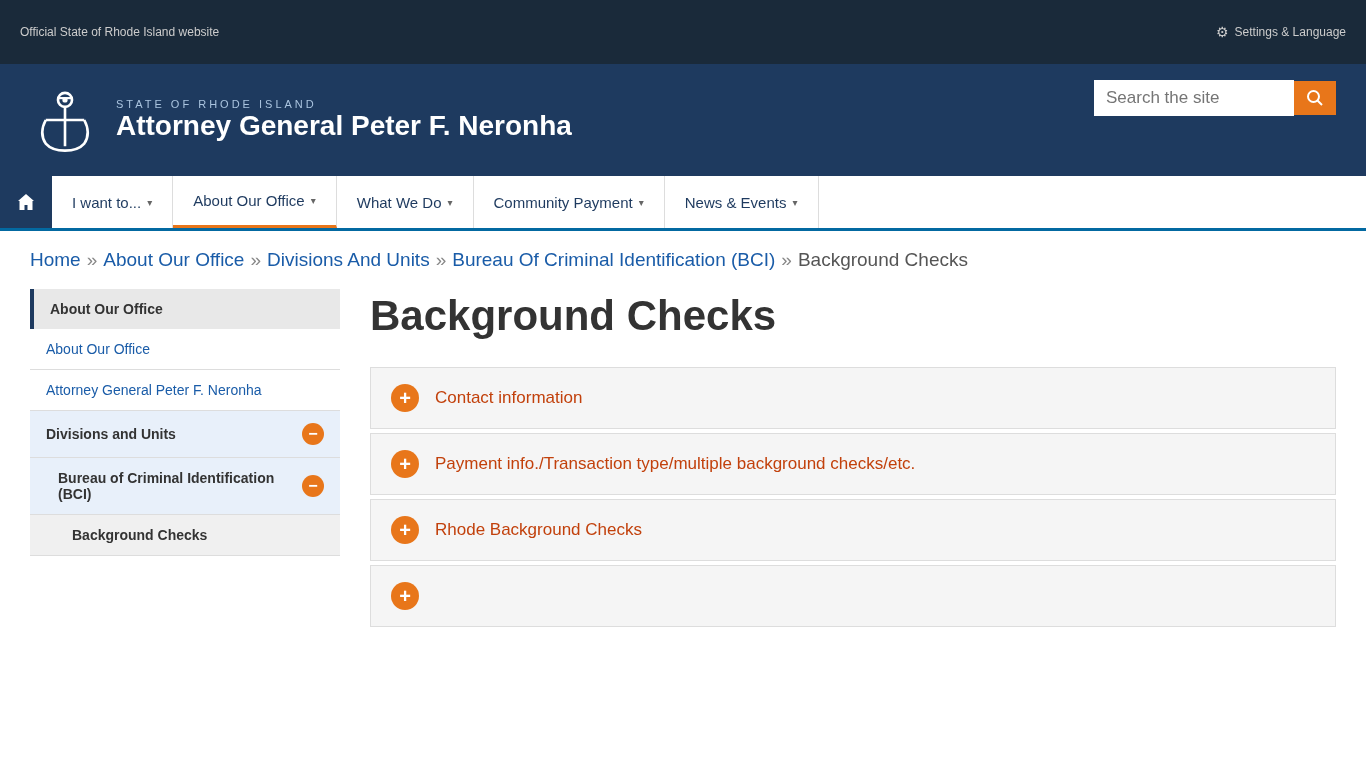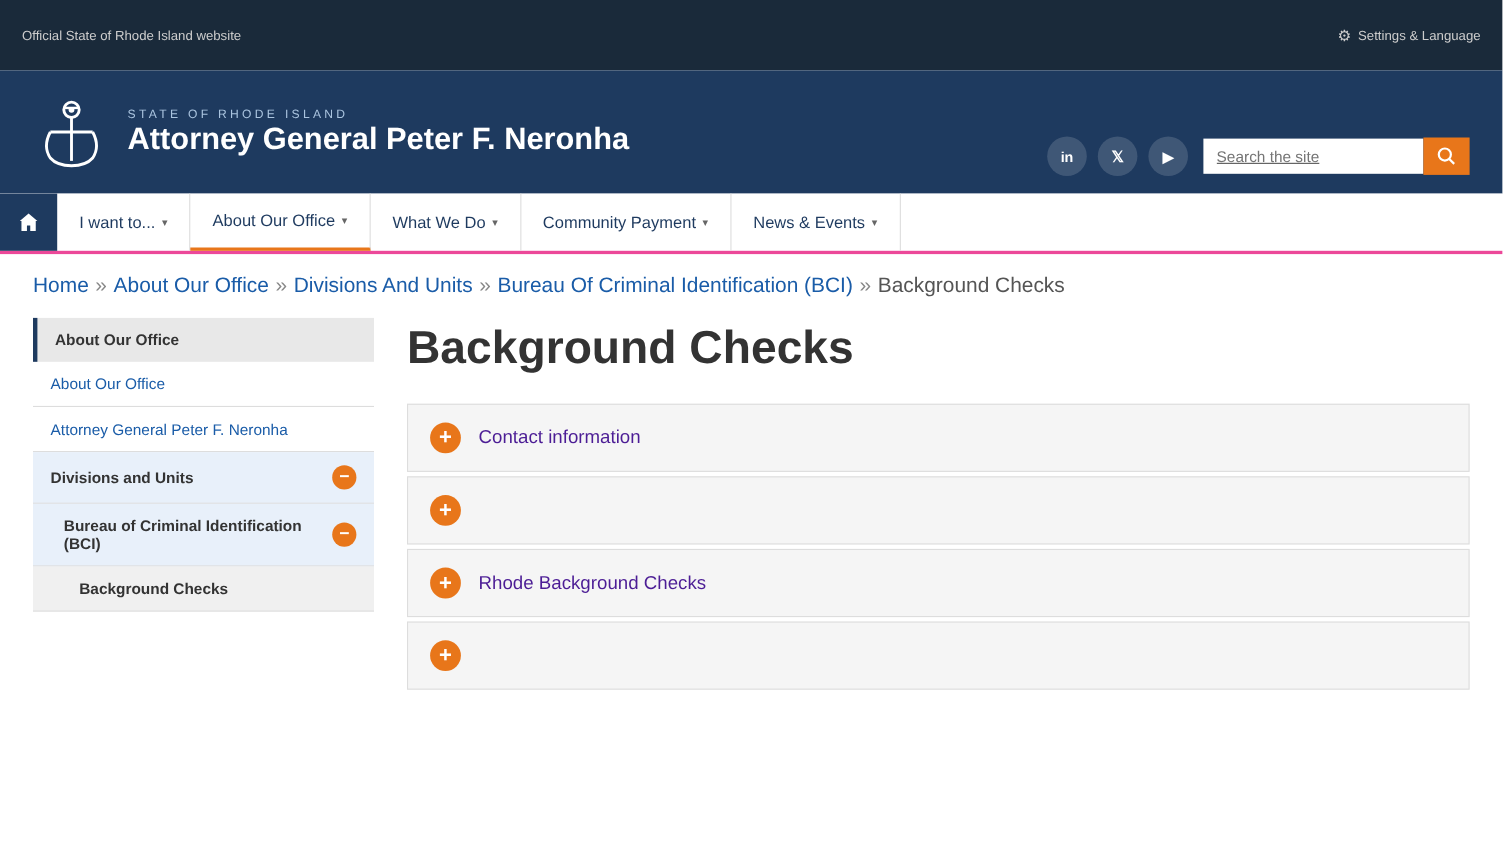--- a/index.html
+++ b/index.html
@@ -22,21 +22,21 @@
       cursor: pointer;
       color: #ccc;
     }
     .gear-icon-svg { font-size: 14px; }
 
     
     .header {
       background: #1e3a5f;
       padding: 16px 30px;
       display: flex;
-      align-items: flex-end;
+      align-items: flex-start;
       justify-content: space-between;
     }
     .header-left {
       display: flex;
       align-items: center;
       gap: 16px;
     }
     .anchor-logo {
       width: 70px;
       height: 80px;
@@ -79,39 +79,38 @@
       font-weight: bold;
     }
     .search-bar {
       display: flex;
       align-items: center;
     }
     .search-input {
       width: 200px;
       padding: 8px 12px;
       border: none;
-      font-size: 14px;
+      font-size: 17px;
       color: #555;
-      text-decoration: underline;
     }
     .search-btn {
       background: #e8761a;
       border: none;
       padding: 8px 12px;
       cursor: pointer;
       display: flex;
       align-items: center;
       justify-content: center;
     }
     .search-btn svg { fill: #fff; }
 
     
     .nav-bar {
       background: #fff;
-      border-bottom: 3px solid #ec4899;
+      border-bottom: 3px solid #0369a1;
       display: flex;
       align-items: stretch;
     }
     .nav-home {
       background: #1e3a5f;
       padding: 0 16px;
       display: flex;
       align-items: center;
       justify-content: center;
       cursor: pointer;
@@ -259,21 +258,21 @@
       color: #fff;
       display: flex;
       align-items: center;
       justify-content: center;
       font-size: 20px;
       font-weight: bold;
       flex-shrink: 0;
     }
     .accordion-label {
       font-size: 17px;
-      color: #4c1d95;
+      color: #c2410c;
       font-weight: 500;
     }
   </style>
 </head>
 <body>
 
 <div class="top-bar">
   <span>Official State of Rhode Island website</span>
   <div class="top-bar-right">
     <span class="gear-icon-svg">⚙</span>
@@ -291,25 +290,20 @@
       <path d="M18,45 Q10,60 18,72 Q25,80 40,80 Q55,80 62,72 Q70,60 62,45" fill="none" stroke="white" stroke-width="3"></path>
       <circle cx="40" cy="22" r="3" fill="white"></circle>
       <line x1="32" y1="20" x2="48" y2="20" stroke="white" stroke-width="2.5"></line>
     </svg>
     <div class="header-title">
       <div class="state-name">STATE OF RHODE ISLAND</div>
       <div class="ag-name">Attorney General Peter F. Neronha</div>
     </div>
   </div>
   <div class="header-right">
-    <div class="social-icons">
-      <div class="social-icon" style="font-size:13px;font-weight:bold;">in</div>
-      <div class="social-icon" style="font-size:14px;">𝕏</div>
-      <div class="social-icon" style="font-size:13px;">▶</div>
-    </div>
     <div class="search-bar">
       <input type="text" class="search-input" placeholder="Search the site" style="">
       <button class="search-btn">
         <svg width="18" height="18" viewBox="0 0 18 18">
           <circle cx="7.5" cy="7.5" r="5.5" stroke="white" stroke-width="2" fill="none"></circle>
           <line x1="11.5" y1="11.5" x2="16" y2="16" stroke="white" stroke-width="2"></line>
         </svg>
       </button>
     </div>
   </div>
@@ -383,20 +377,21 @@
   <div class="content-area">
     <h1 class="page-title">Background Checks</h1>
 
     <div class="accordion-item">
       <div class="accordion-plus">+</div>
       <span class="accordion-label">Contact information</span>
     </div>
 
     <div class="accordion-item">
       <div class="accordion-plus">+</div>
+      <span class="accordion-label">Payment info./Transaction type/multiple background checks/etc.</span>
     </div>
 
     <div class="accordion-item">
       <div class="accordion-plus">+</div>
       <span class="accordion-label">Rhode Background Checks</span>
     </div>
 
     <div class="accordion-item">
       <div class="accordion-plus">+</div>
     </div>

